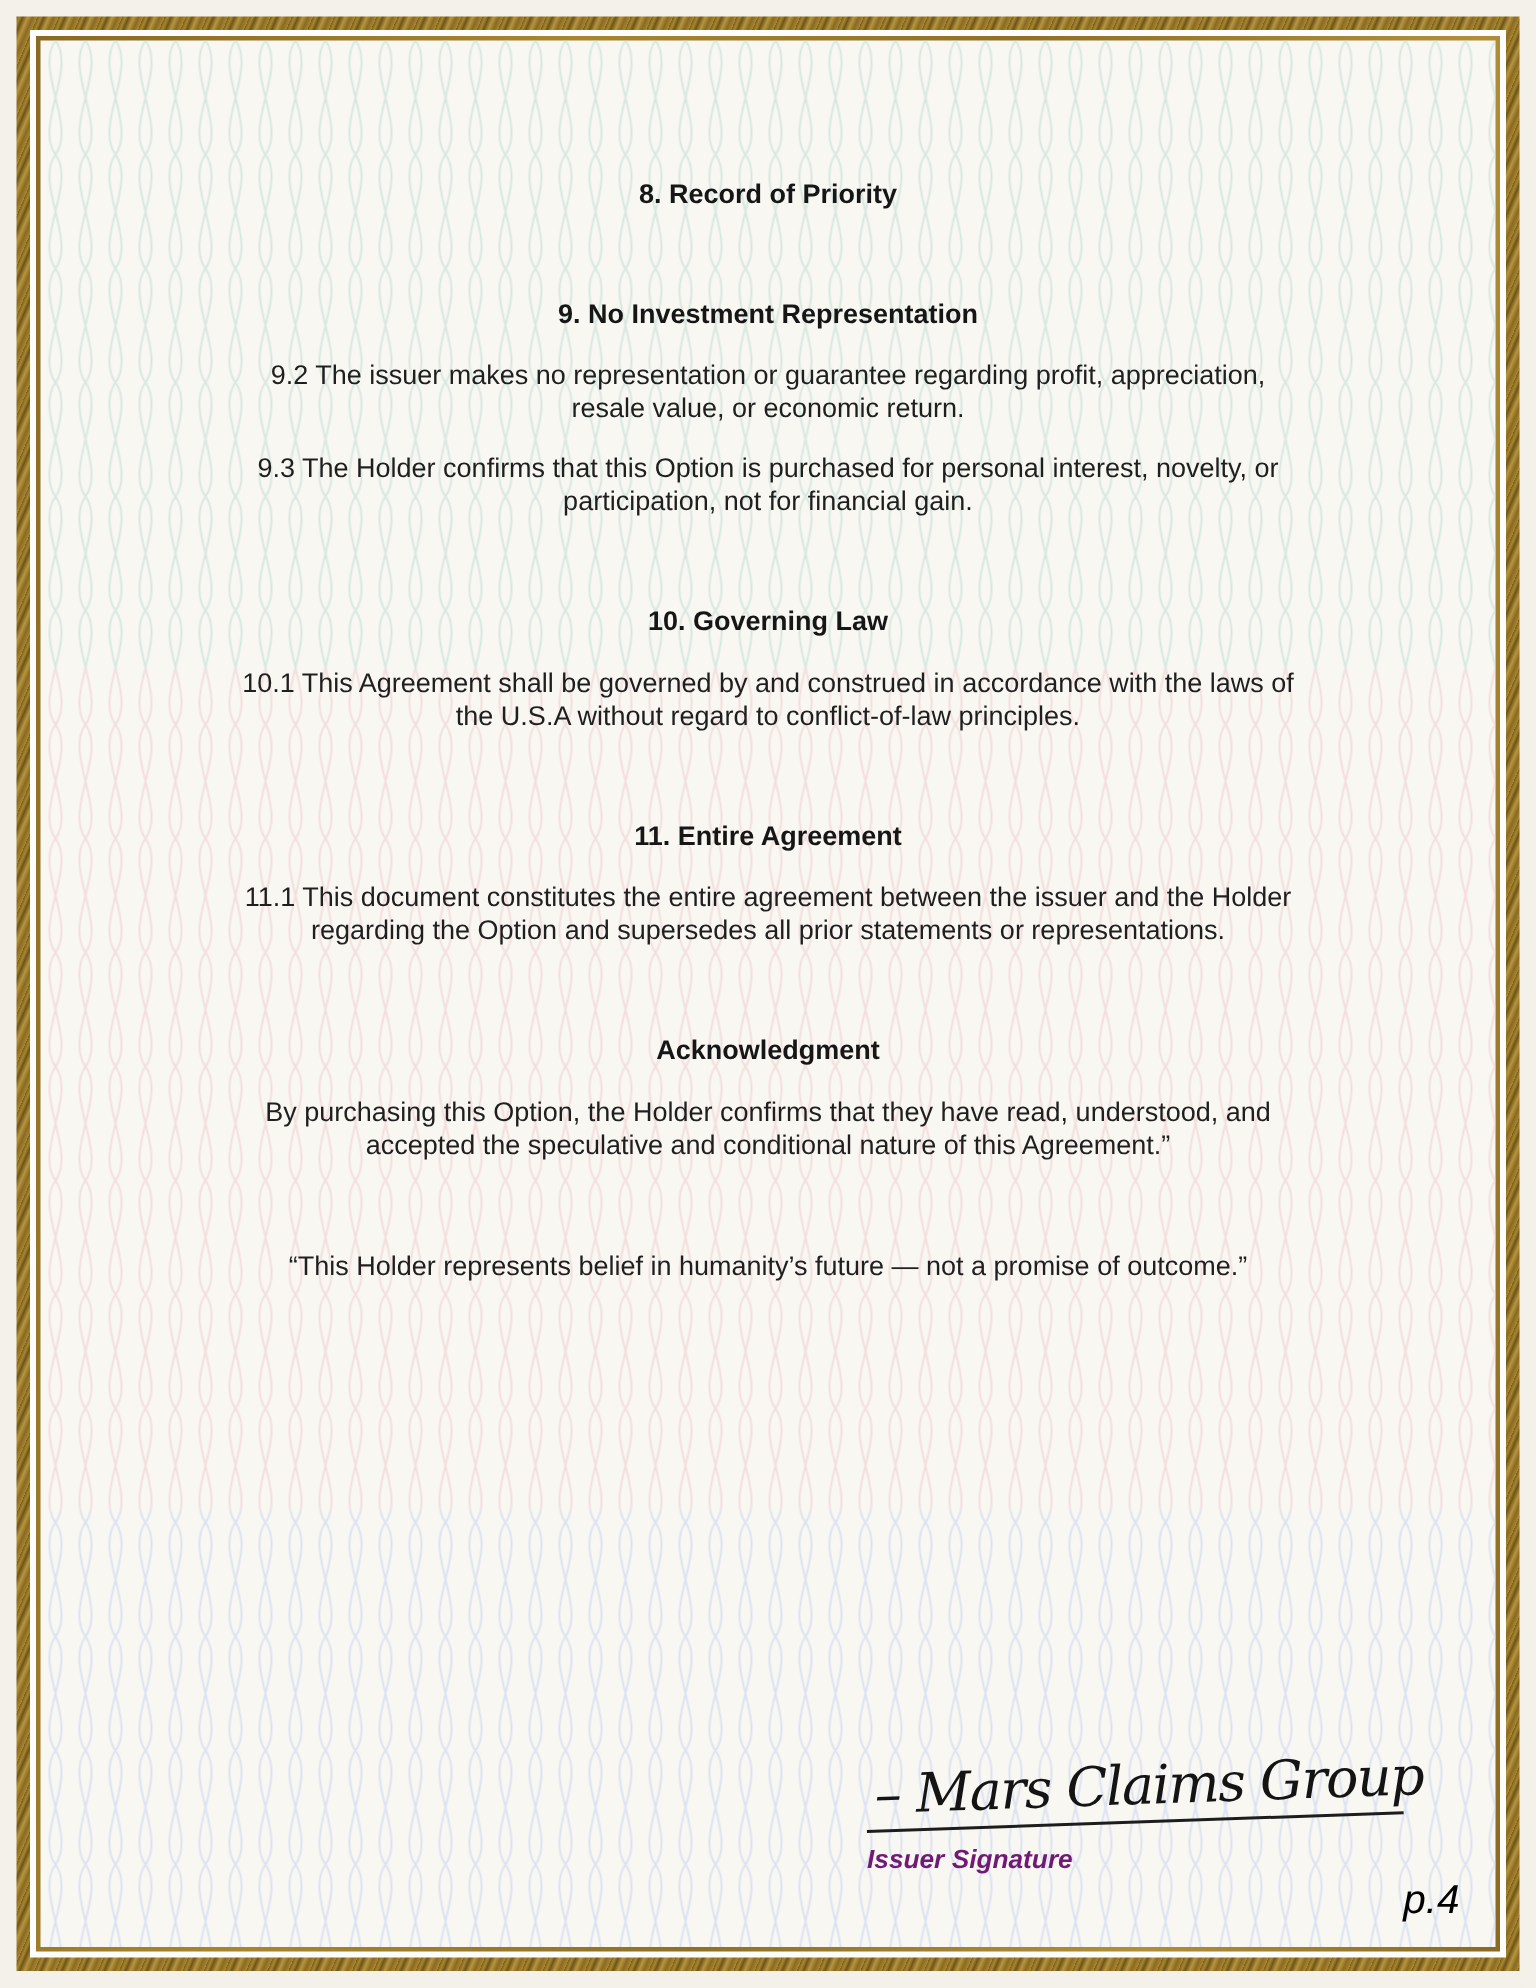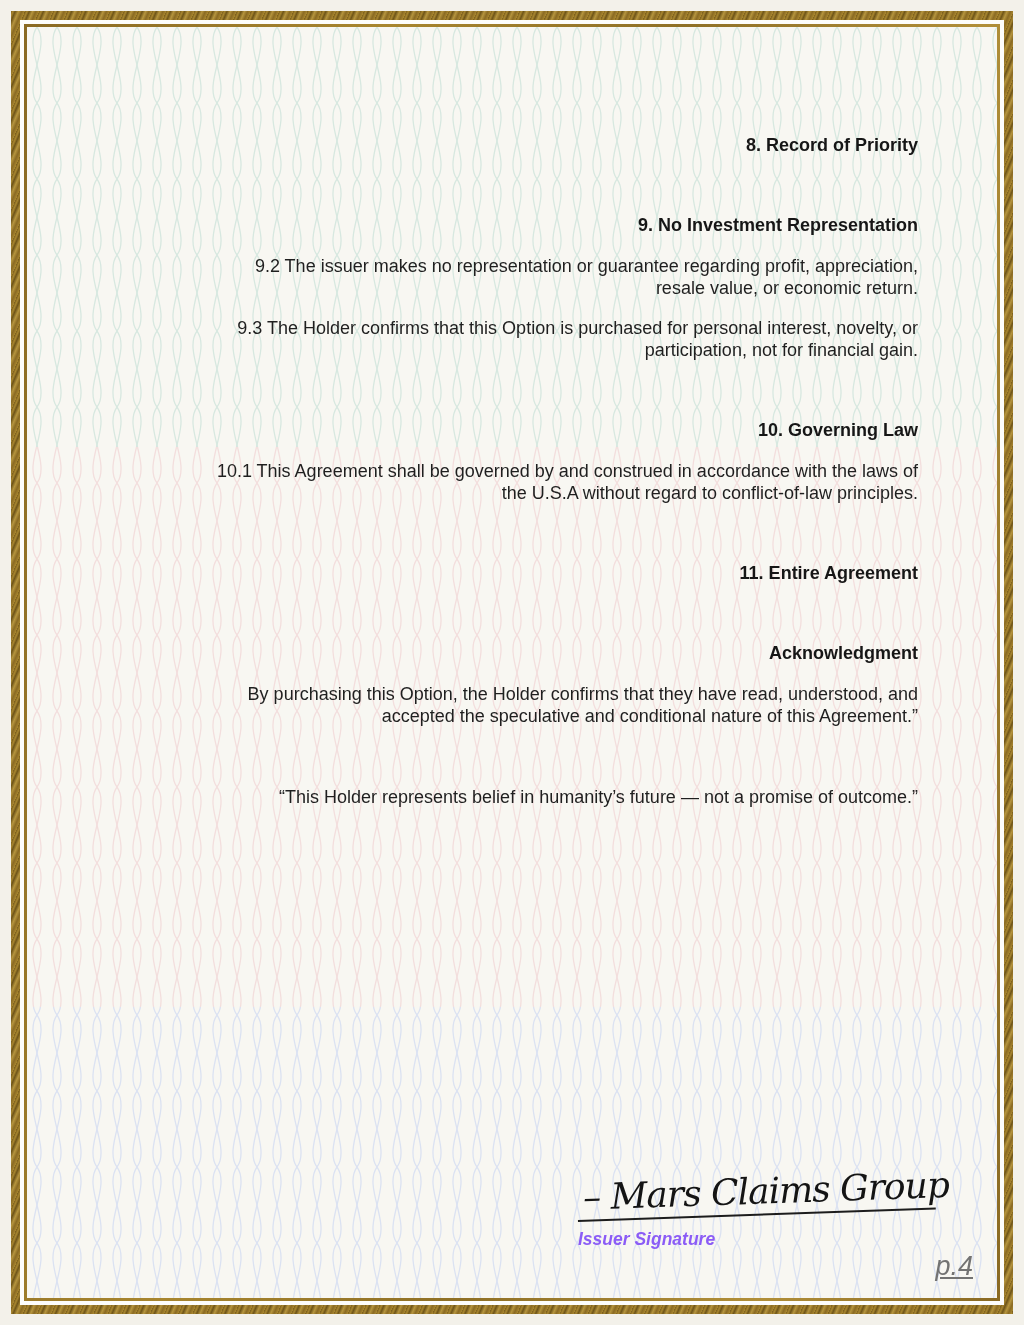--- a/index.html
+++ b/index.html
@@ -43,23 +43,23 @@
     background:var(--paper,#f8f7f2);
     overflow:hidden;
   }
   .bg-pattern{
     position:absolute;left:0;top:0;width:100%;height:100%;
     display:block;
   }
   .content{
     position:relative;
     width:812px;
-    margin:16px auto;
+    margin:0 auto;
     padding-top:91px;
-    text-align:right;
+    text-align:center;
     color:var(--ink,#1f1f1f);
     font-size:18px;
     line-height:22px;
   }
   .content h2{
     font-size:18px;
     line-height:22px;
     font-weight:bold;
     margin:58px 0 19px 0;
     color:#161616;
@@ -90,29 +90,28 @@
     transform:rotate(-2deg);
     transform-origin:left bottom;
     padding:0 0 2px 6px;
     white-space:nowrap;
   }
   .sig-label{
     margin-top:7px;
     font-weight:bold;
     font-style:italic;
     font-size:17.5px;
-    color:#8b5cf6;
+    color:#701a75;
   }
   .page-number{
     position:absolute;
     right:24px;top:1224px;
     font-style:italic;
     font-size:27px;
-    color:#737373;
-    text-decoration:underline;
+    color:#000000;
   }
 </style>
 </head>
 <body>
 
 <div class="page">
   <div class="gold-band">
     <div class="white-gap">
       <div class="thin-gold">
         <div class="interior">
@@ -160,20 +159,22 @@
             </section>
 
             <section>
               <h2>10. Governing Law</h2>
               <p>10.1 This Agreement shall be governed by and construed in accordance with the laws of
 the U.S.A without regard to conflict-of-law principles.</p>
             </section>
 
             <section>
               <h2>11. Entire Agreement</h2>
+              <p>11.1 This document constitutes the entire agreement between the issuer and the Holder
+regarding the Option and supersedes all prior statements or representations.</p>
             </section>
 
             <section>
               <h2>Acknowledgment</h2>
               <p>By purchasing this Option, the Holder confirms that they have read, understood, and
 accepted the speculative and conditional nature of this Agreement.”</p>
             </section>
 
             <p class="quote">“This Holder represents belief in humanity’s future — not a promise of outcome.”</p>
           </div>

